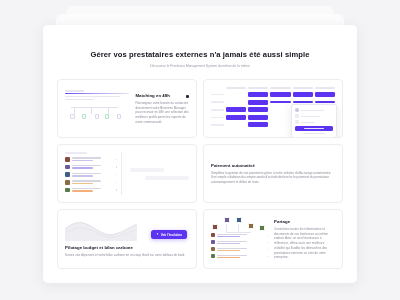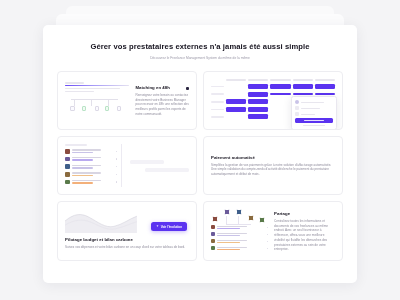--- a/index.html
+++ b/index.html
@@ -26,21 +26,21 @@
     background: #fcfcfd; border-radius: 6px;
   }
   .panel {
     position: absolute; left: 43px; top: 25px;
     width: 314px; height: 258px;
     background: #ffffff;
     border-radius: 5px;
     box-shadow: 0 2px 14px rgba(30,25,60,0.07);
     padding: 12px 10px 8px 10px;
   }
-  .hero { text-align: center; padding: 5px 16px 9px; }
+  .hero { text-align: center; padding: 5px 16px 9px; margin-top: 8px; }
   .hero-title {
     font-size: 7.6px; font-weight: 600; color: #16131f;
     letter-spacing: 0.1px; line-height: 1.3;
   }
   .hero-sub {
     margin-top: 4px;
     font-size: 3.3px; color: #9b98a8; line-height: 1.4;
   }
 
   .grid {

